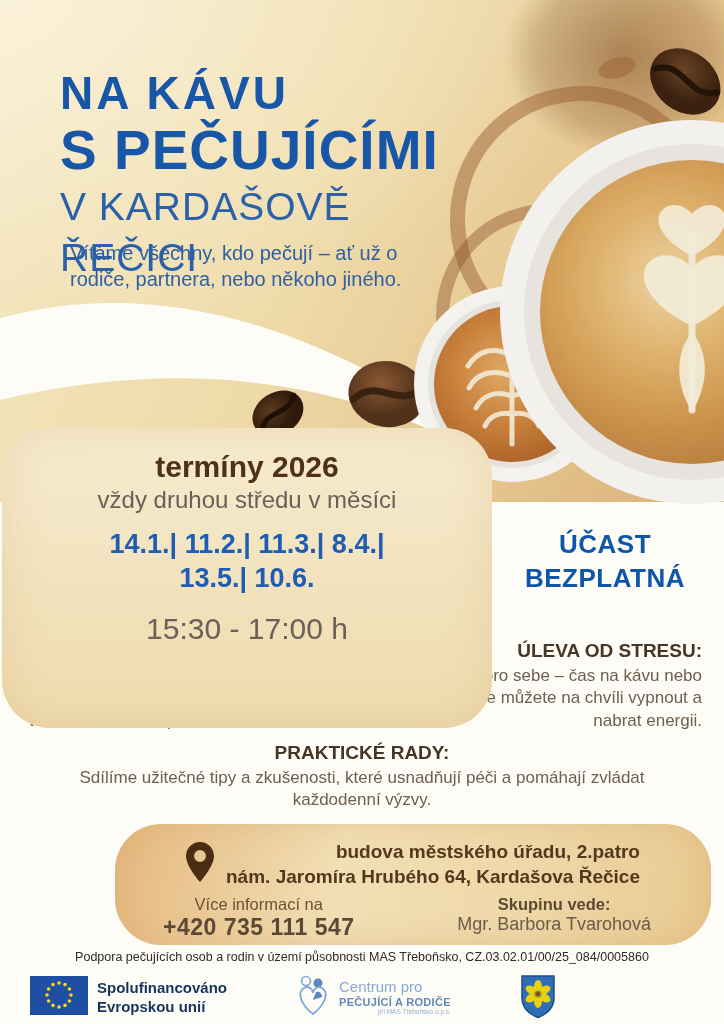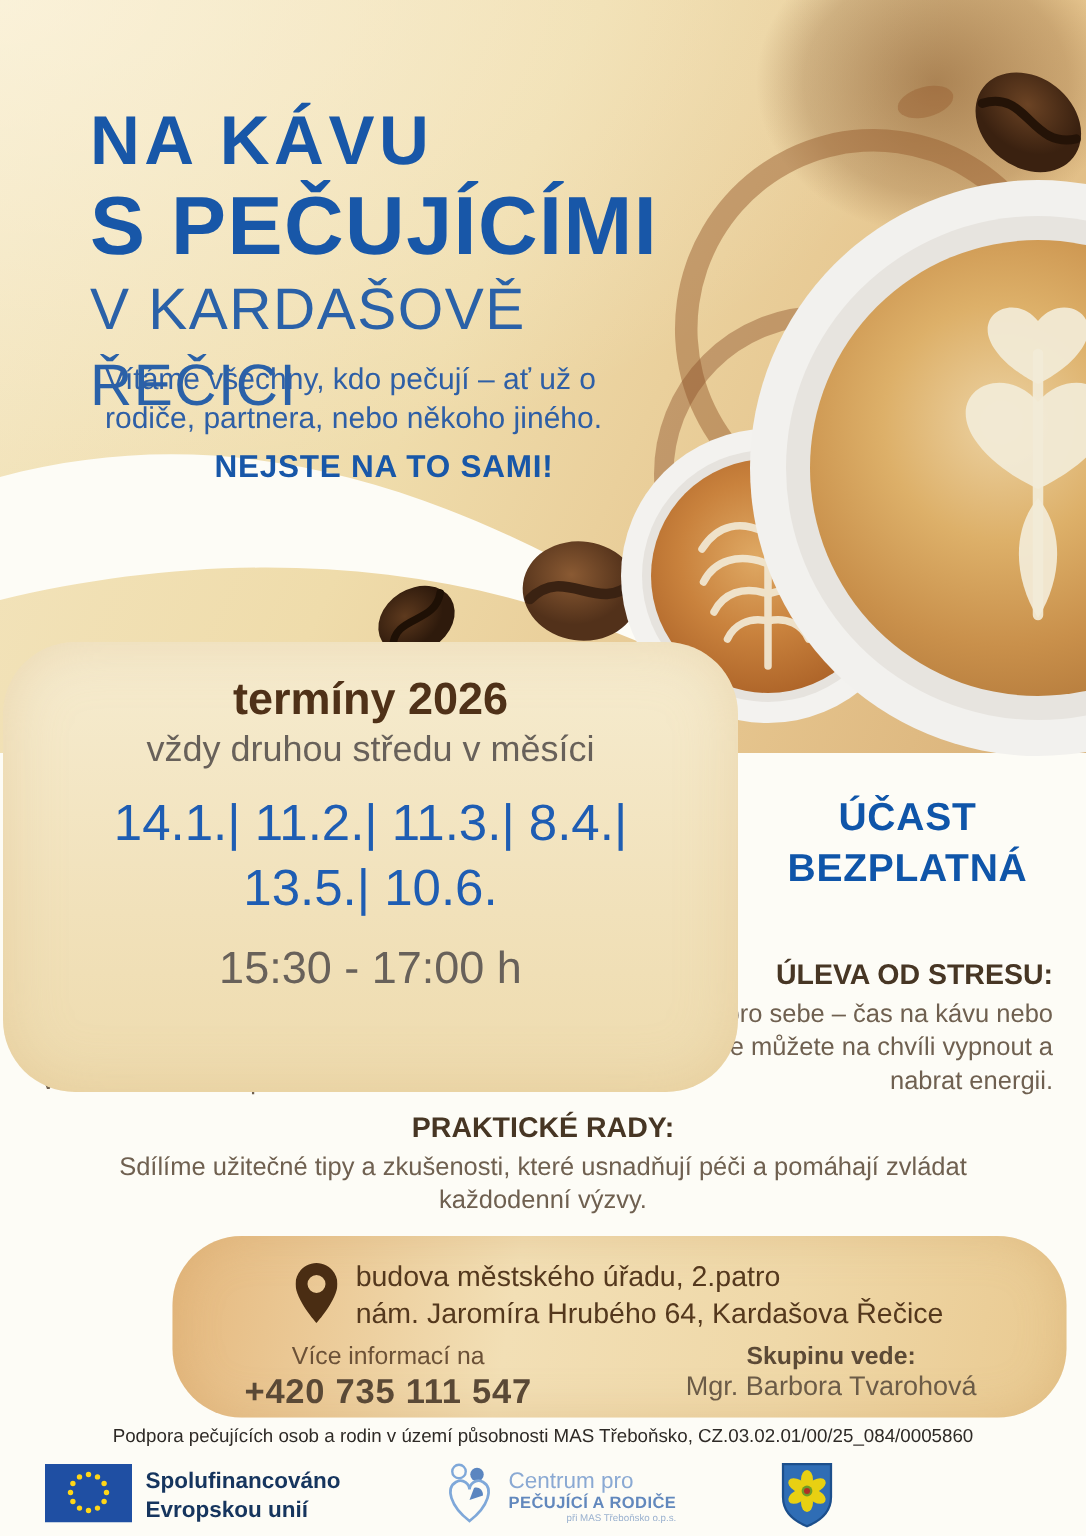--- a/index.html
+++ b/index.html
@@ -41,41 +41,41 @@
     font-size:21px;font-weight:800;letter-spacing:.5px;color:#1857a8;}
   
   .dates-panel{
     position:absolute;left:2px;top:428px;width:490px;height:300px;border-radius:48px;
     background:linear-gradient(180deg,#f6ecd0 0%,#f1e1ba 60%,#eedbae 100%);
     box-shadow:inset 0 0 40px rgba(214,178,120,.35);
     text-align:center;z-index:3;
   }
   .dates-heading{margin-top:22px;font-size:30px;font-weight:800;color:#4f3118;}
   .dates-subheading{margin-top:2px;font-size:24px;font-weight:400;color:#68615a;}
-  .dates-line{font-size:34px;font-weight:400;color:#1e5db3;line-height:1.25;}
+  .dates-line{font-size:27px;font-weight:700;color:#1e5db3;line-height:1.25;}
   .dates-line.first{margin-top:14px;}
   .dates-time{margin-top:16px;font-size:30px;font-weight:400;color:#68615a;}
   
   .free-badge{position:absolute;left:498px;top:528px;width:214px;text-align:center;
     font-size:26px;font-weight:800;letter-spacing:.5px;color:#0f55a9;line-height:1.3;z-index:4;}
   
   .benefit{position:absolute;z-index:2;}
   .benefit-heading{font-size:19px;font-weight:700;color:#473624;margin-bottom:3px;}
   .benefit-body{font-size:17px;color:#6f6050;line-height:1.32;}
   .benefit-left{left:28px;top:640px;width:340px;text-align:left;}
   .benefit-right{left:360px;top:640px;width:342px;text-align:right;}
   .benefit-center{left:67px;top:742px;width:590px;text-align:center;}
   
   .contact-band{
     position:absolute;left:115px;top:824px;width:596px;height:121px;border-radius:46px;
     background:linear-gradient(100deg,#e5b87e 0%,#f2dfb5 38%,#efd8a8 68%,#e9c990 100%);
     box-shadow:inset 0 0 30px rgba(205,160,100,.35);
   }
   .address-row{display:flex;justify-content:center;align-items:center;gap:12px;padding-top:15px;}
-  .address-text{text-align:left;font-size:19px;font-weight:400;color:#54381d;line-height:1.32;}
+  .address-text{text-align:right;font-size:19px;font-weight:700;color:#54381d;line-height:1.32;}
   .contact-bottom{display:flex;justify-content:space-between;padding:6px 60px 0 48px;}
   .contact-info{text-align:center;}
   .info-label{font-size:16.5px;color:#6b5137;}
   .phone{font-size:23px;font-weight:700;color:#5a4936;letter-spacing:.5px;}
   .leader{text-align:center;}
   .leader-label{font-size:16.5px;font-weight:700;color:#5c4a36;}
   .leader-name{font-size:18px;color:#6b5b47;}
   
   .fineprint{position:absolute;left:0;top:950px;width:724px;text-align:center;
     font-size:12.5px;color:#2e2a26;}
@@ -109,21 +109,20 @@
         <path d="M0,22 C150,-18 300,22 472,136 L472,154 C318,72 150,68 0,104 Z" fill="#fdfcf6"></path>
       </svg>
     </div>
 
     <div class="title-block">
       <div class="title-l1">NA KÁVU</div>
       <div class="title-l2">S PEČUJÍCÍMI</div>
       <div class="title-l3">V KARDAŠOVĚ ŘEČICI</div>
     </div>
     <div class="subtitle">Vítáme všechny, kdo pečují – ať už o rodiče, partnera, nebo někoho jiného.</div>
-    <div class="tagline">NEJSTE NA TO SAMI!</div>
 
     <div class="bean bean-1">
       <svg width="80" height="66" viewBox="0 0 80 66">
         <defs>
             <radialGradient id="gb1" cx="40%" cy="35%">
               <stop offset="0%" stop-color="#6b4324"></stop>
               <stop offset="100%" stop-color="#3a2110"></stop>
             </radialGradient>
           </defs>
         <ellipse cx="40" cy="33" rx="38" ry="30" fill="url(#gb1)"></ellipse>

